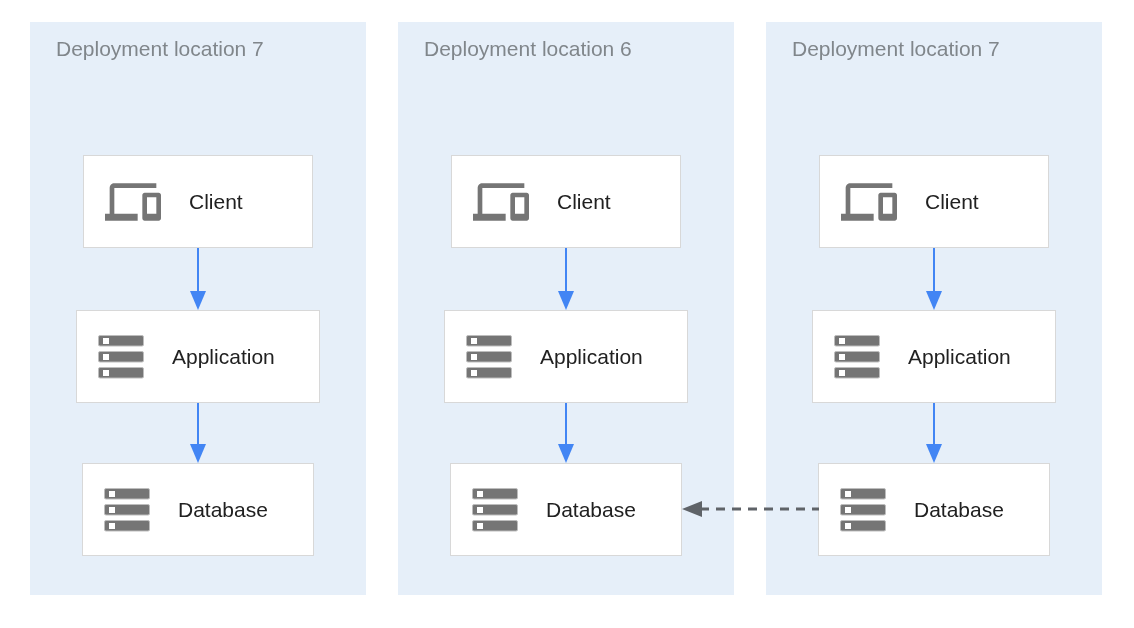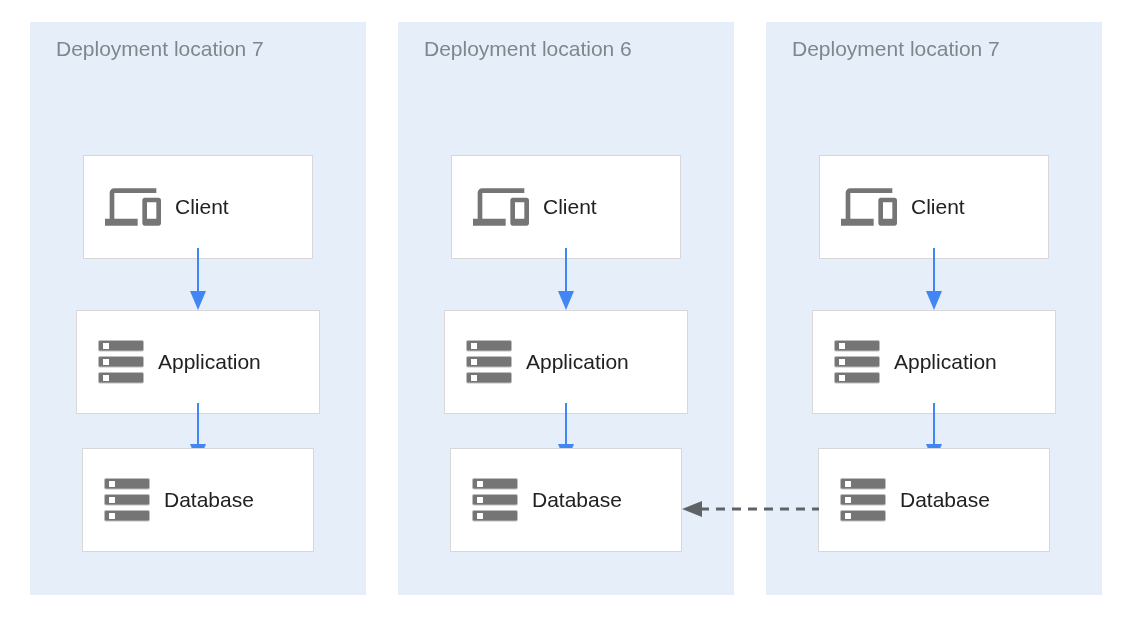--- a/index.html
+++ b/index.html
@@ -27,32 +27,32 @@
     left: 26px;
     font-size: 21px;
     line-height: 24px;
     color: #80868b;
     white-space: nowrap;
   }
   .node {
     position: absolute;
     left: 50%;
     transform: translateX(-50%);
-    height: 104px;
+    height: 93px;
     background: #ffffff;
     border: 1px solid #d8d8d8;
     box-sizing: border-box;
     display: flex;
     align-items: center;
     padding-left: 21px;
-    gap: 14px;
+    gap: 28px;
   }
   .node-client { top: 133px; width: 230px; }
   .node-app    { top: 288px; width: 244px; }
-  .node-db     { top: 426px; width: 232px; }
+  .node-db     { top: 441px; width: 232px; }
   .node-label {
     font-size: 21px;
     color: #212121;
     white-space: nowrap;
   }
   .varrow {
     position: absolute;
     left: 50%;
     transform: translateX(-50%);
     display: flex;

